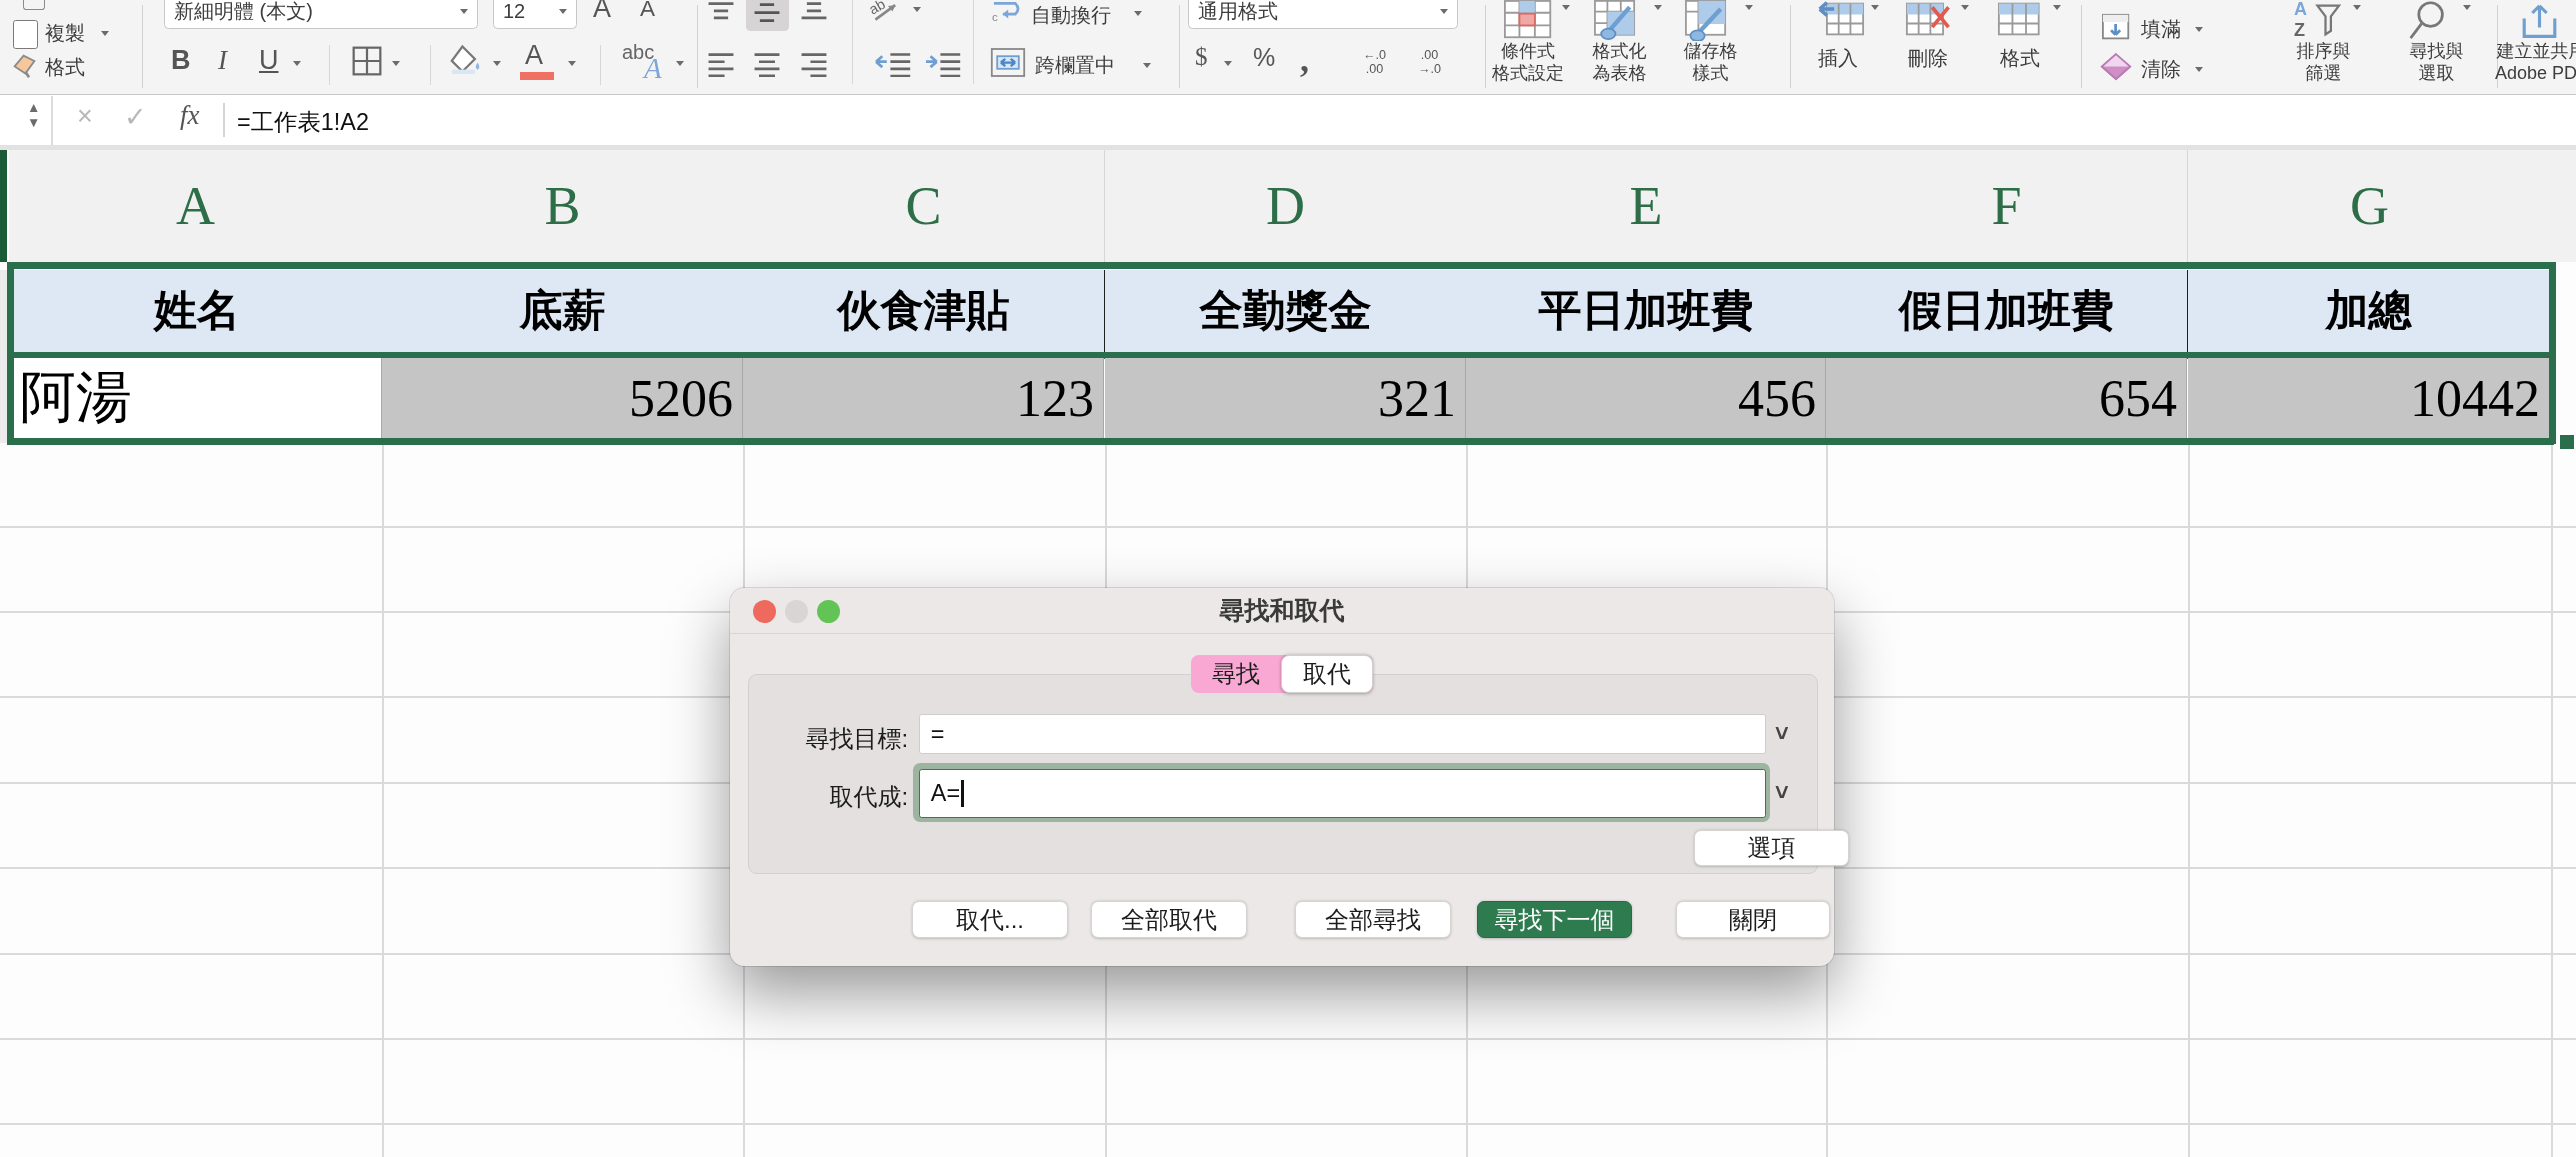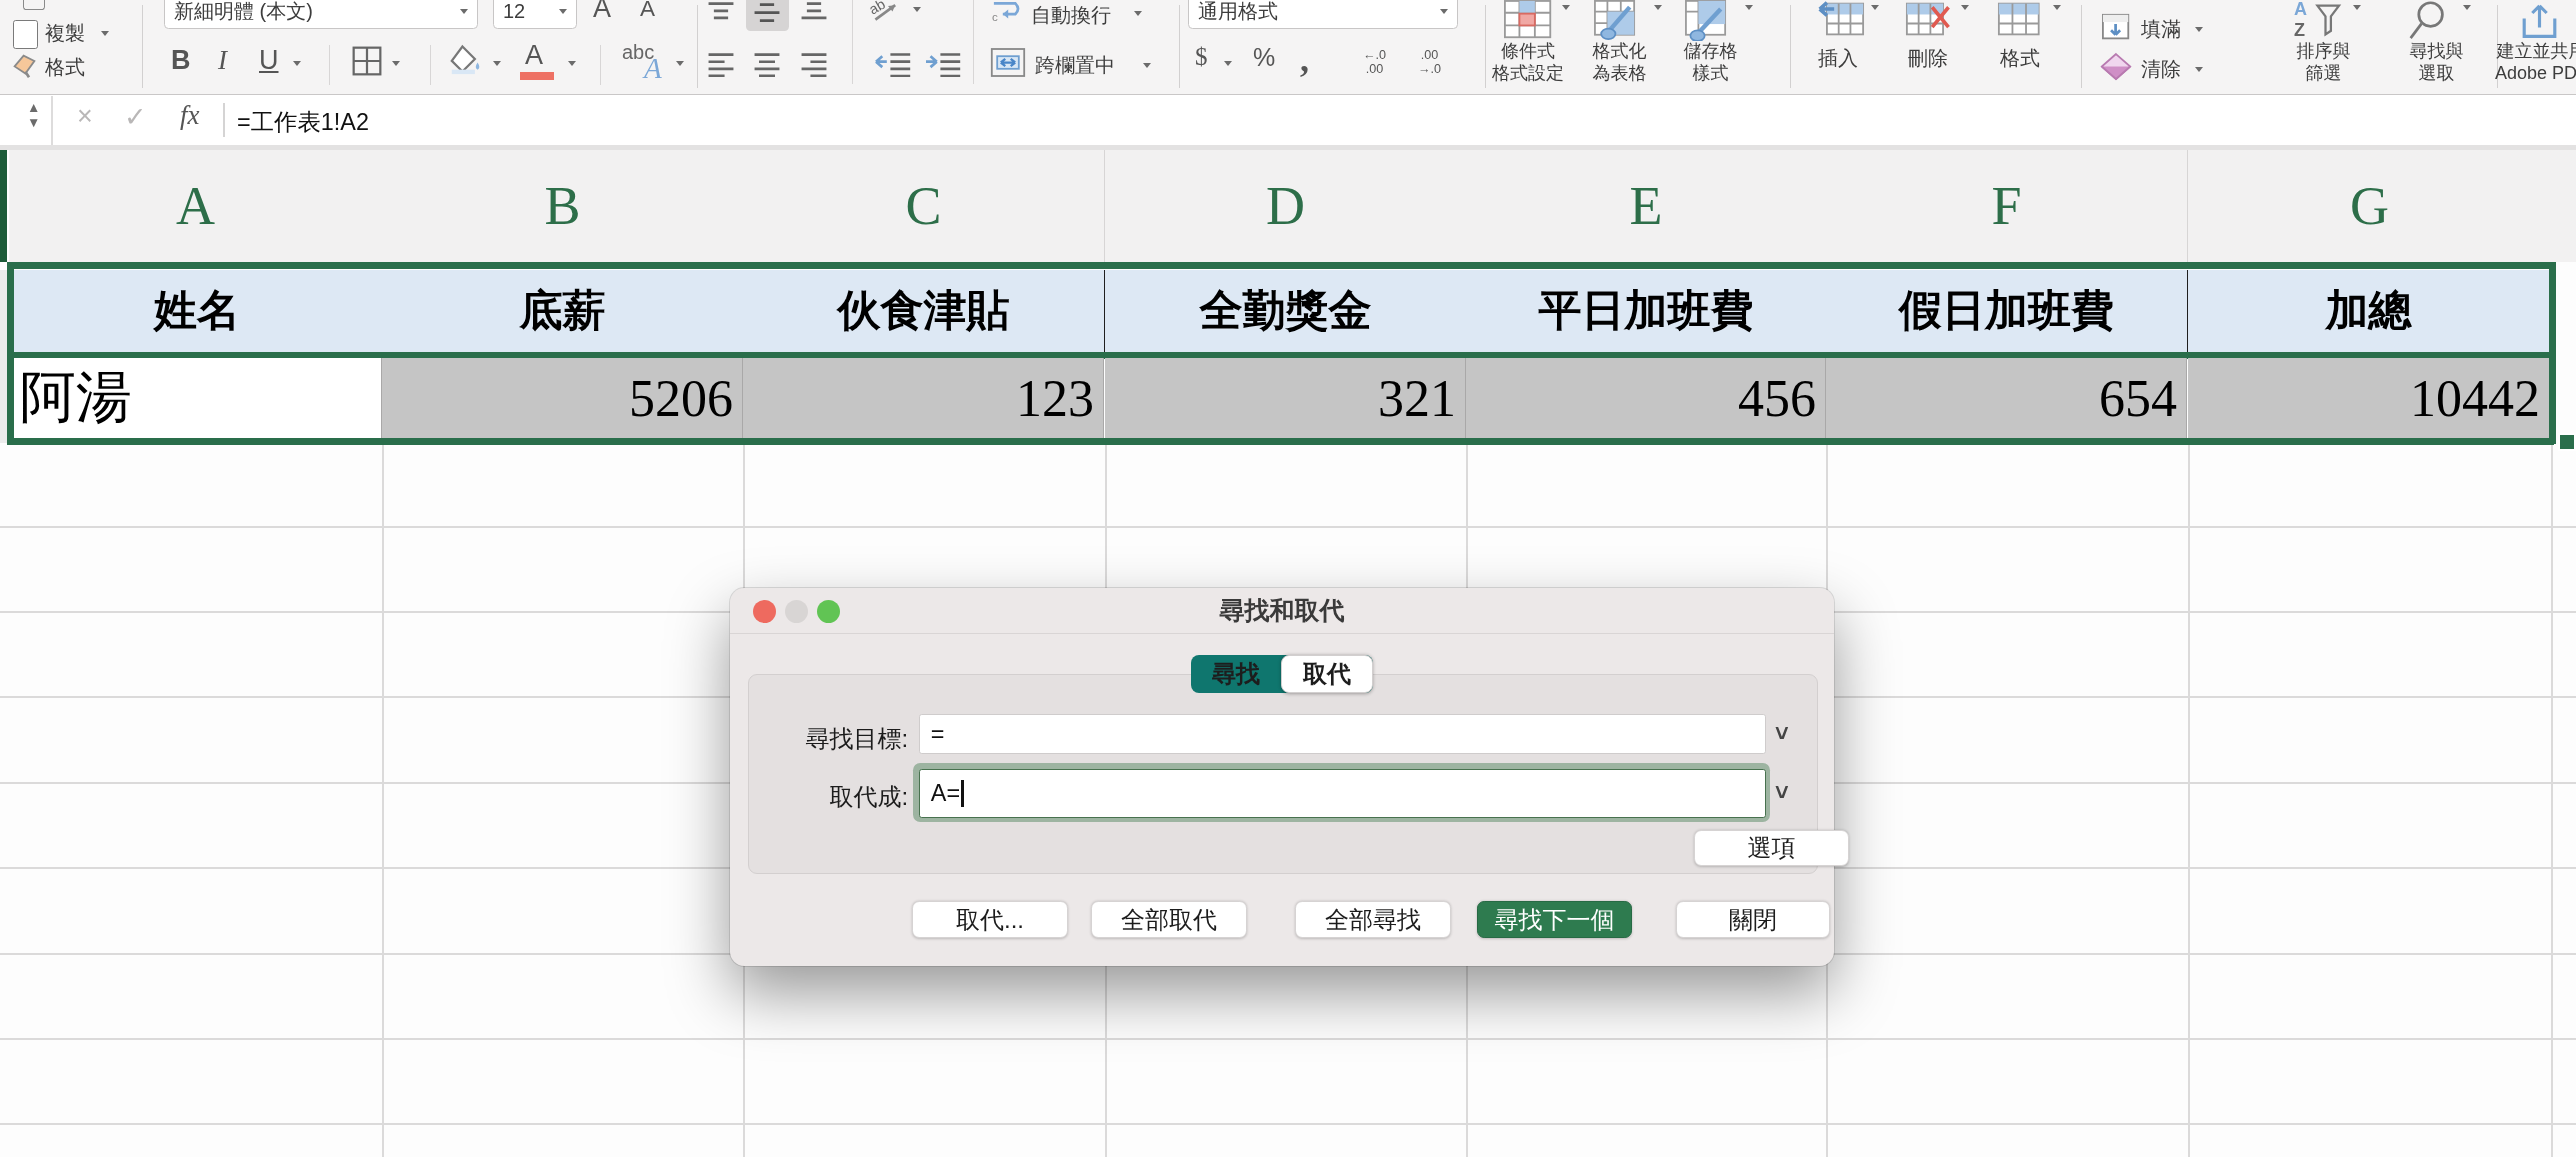--- a/index.html
+++ b/index.html
@@ -34,21 +34,21 @@
   .green-band{position:absolute;left:7.2px;width:2547px;height:7.2px;background:#2a6e4b;}
   .gridline-h{position:absolute;left:0;width:2576px;height:1.8px;background:#dbdada;}
   .gridline-v{position:absolute;width:1.8px;background:#dbdada;}
   
   #dlg{left:730px;top:588px;width:1104px;height:378px;background:#ece8e8;border-radius:14.4px;
        box-shadow:0 27px 63px rgba(0,0,0,.4),0 0 0 0.9px rgba(0,0,0,.12);}
   #dlg-titlebar{position:absolute;left:0;top:0;width:100%;height:45px;border-bottom:1.8px solid #d9d5d5;}
   .light{position:absolute;top:11.7px;width:23.4px;height:23.4px;border-radius:50%;}
   #dlg-title{position:absolute;left:0;top:0;width:100%;height:45px;display:flex;align-items:center;justify-content:center;
        font-size:25px;font-weight:bold;color:#3a3a3a;}
-  #seg{position:absolute;left:461px;top:67px;width:182px;height:38px;background:#0f766e;border-radius:8px;display:flex;font-weight:bold;}
+  #seg{position:absolute;left:461px;top:67px;width:182px;height:38px;background:#f9a8d4;border-radius:8px;display:flex;}
   .seg-item{flex:1;display:flex;align-items:center;justify-content:center;font-size:24px;color:#1d1d1d;}
   .seg-sel{background:#fff;border-radius:8px;box-shadow:0 0.9px 3.6px rgba(0,0,0,.3);border:0.9px solid #d2cfcf;}
   #panel{position:absolute;left:18px;top:86px;width:1068px;height:198px;background:#e4e0e0;border:0.9px solid #d3cfcf;border-radius:9px;}
   .fld-label{position:absolute;font-size:24px;color:#1c1c1c;text-align:right;width:171px;left:7.2px;}
   .fld{position:absolute;left:189px;width:847px;background:#fff;border:0.9px solid #cfcccc;border-radius:2.7px;
        font-size:23.4px;color:#111;display:flex;align-items:center;padding:0 10.8px;box-sizing:border-box;}
   .dlg-chev{position:absolute;left:1045px;font-size:23.4px;color:#444;font-weight:bold;}
   .btn{position:absolute;background:#fff;border:0.9px solid #d6d3d3;border-radius:7.2px;box-shadow:0 0.9px 2.7px rgba(0,0,0,.2);
        display:flex;align-items:center;justify-content:center;font-size:24px;color:#1c1c1c;box-sizing:border-box;}
   .btn-primary{background:#2e7b4f;color:#fff;border:0.9px solid #276a44;}

